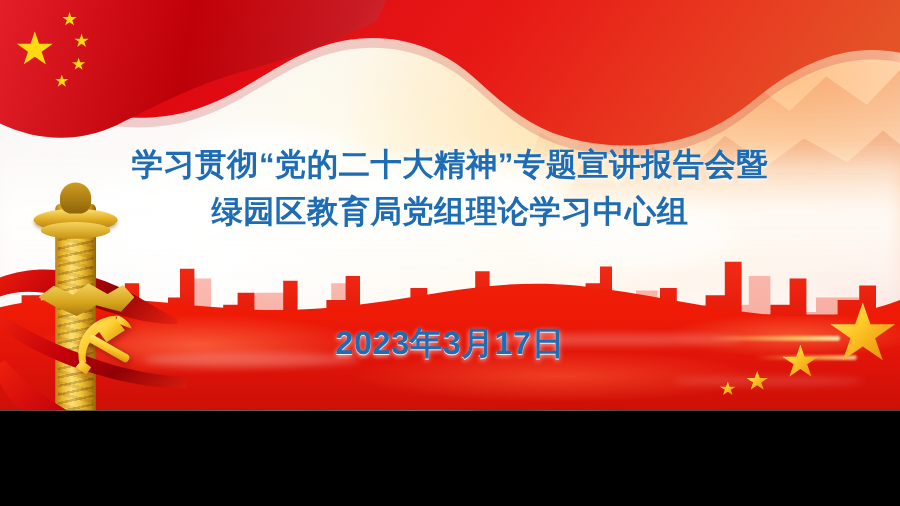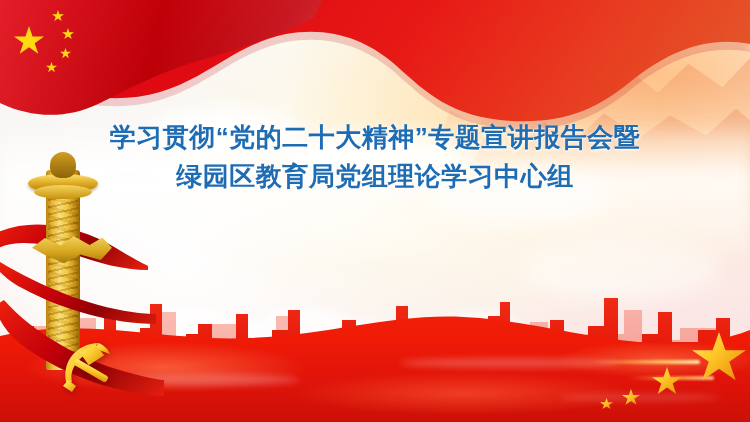--- a/index.html
+++ b/index.html
@@ -1,21 +1,21 @@
 <!DOCTYPE html>
 <html lang="zh"><head>
 <meta charset="utf-8">
 <title>Banner</title>
 <style>
   html,body{margin:0;padding:0;background:#000;}
   body{font-family:"Liberation Sans","DejaVu Sans",sans-serif;}
 
   #stage{
     position:relative;
-    width:750px;height:422px;
+    width:750px;height:342px;
     overflow:hidden;
     background:#ffffff;
   }
 
   
   .sky{
     position:absolute;inset:0;
     background:
       radial-gradient(ellipse 520px 300px at 88% 18%, rgba(255,150,60,.55) 0%, rgba(255,190,120,.30) 38%, rgba(255,255,255,0) 72%),
       radial-gradient(ellipse 420px 260px at 62% 34%, rgba(255,245,205,.95) 0%, rgba(255,250,228,.55) 45%, rgba(255,255,255,0) 78%),
@@ -271,14 +271,15 @@
   <div class="gstar" style="left:692px;bottom:38px;width:54px;height:52px;"></div>
   <div class="gstar" style="left:652px;bottom:26px;width:30px;height:29px;"></div>
   <div class="gstar" style="left:622px;bottom:16px;width:18px;height:17px;"></div>
   <div class="gstar" style="left:600px;bottom:12px;width:13px;height:12px;"></div>
 
   <div class="titleblock">
     <div class="tline">学习贯彻“党的二十大精神”专题宣讲报告会暨</div>
     <div class="tline">绿园区教育局党组理论学习中心组</div>
   </div>
 
+  <div class="datetext">2023年3月17日</div>
 
 </div>
 
 </body></html>

